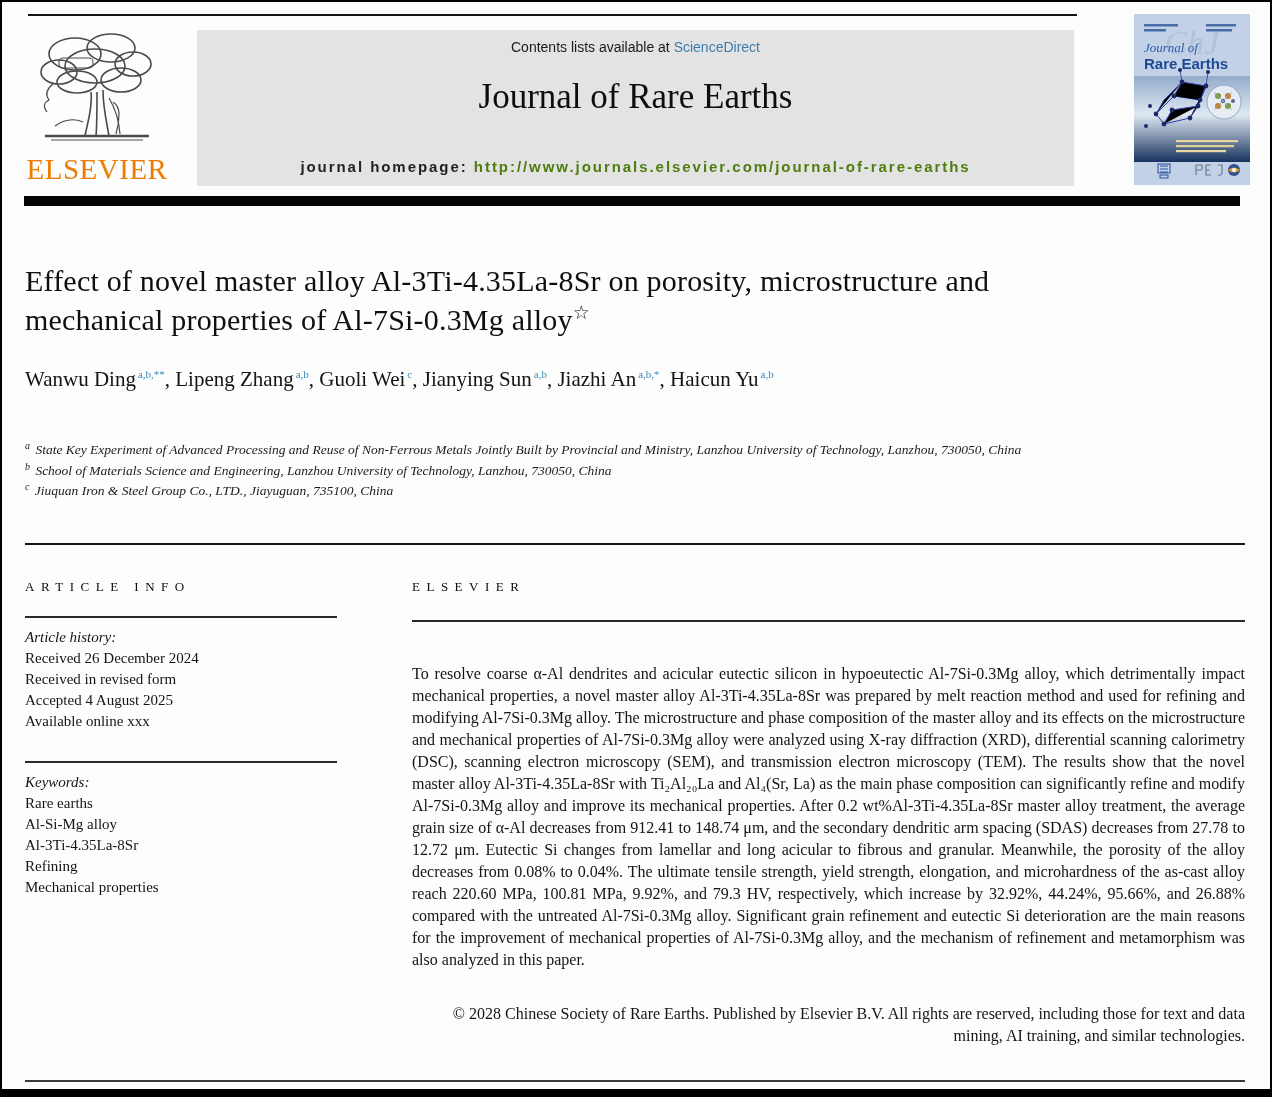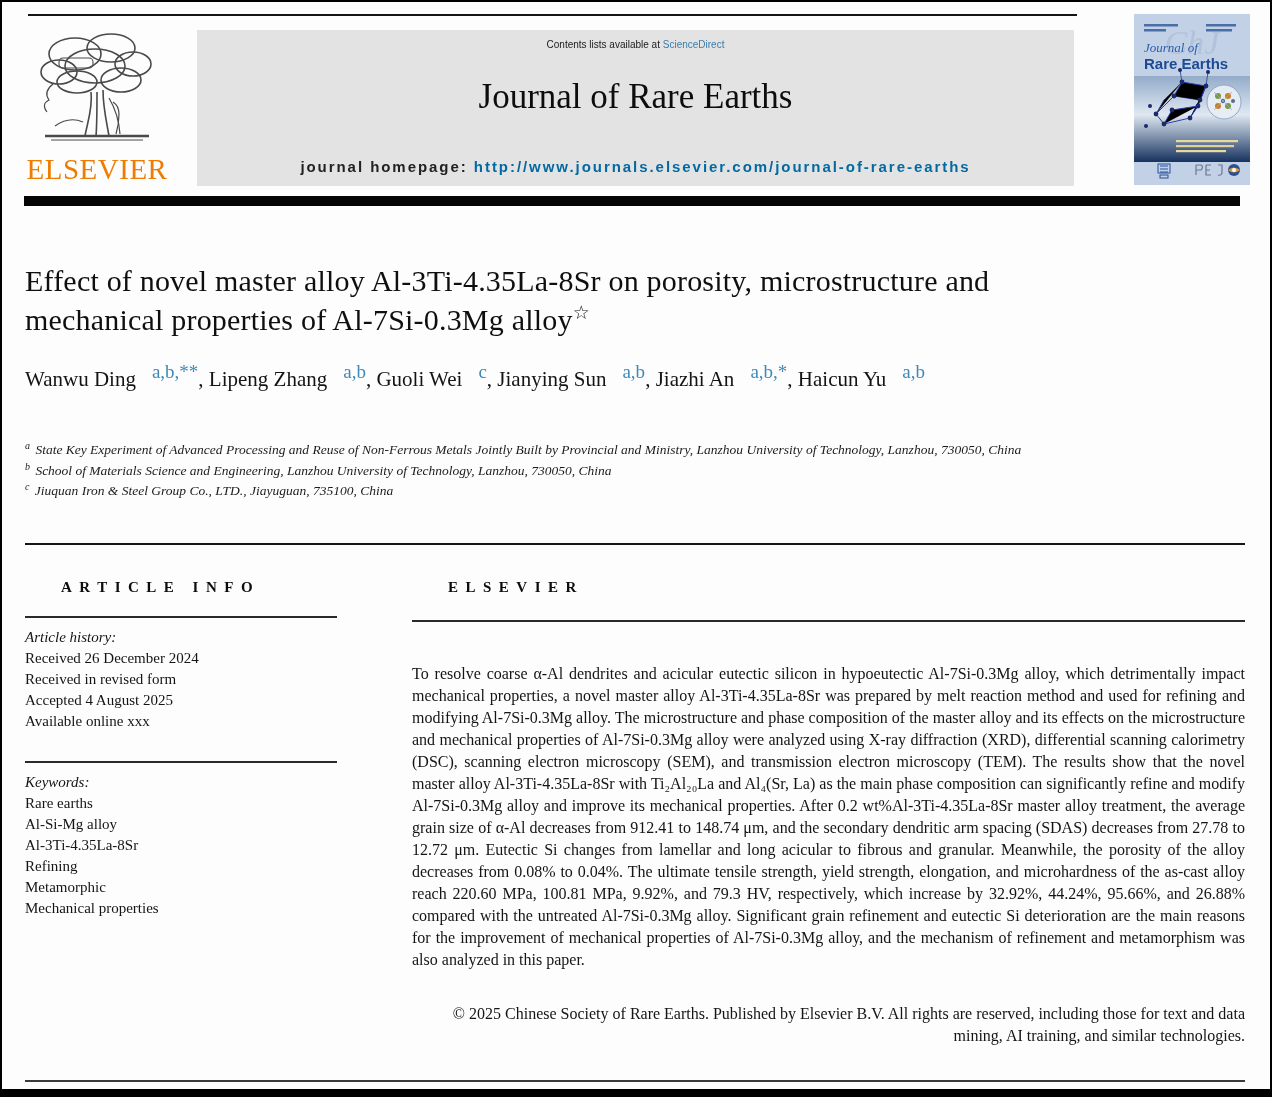--- a/index.html
+++ b/index.html
@@ -23,60 +23,60 @@
     position:absolute;left:0;bottom:0;width:100%;text-align:center;
     font-family:"Liberation Serif",serif;font-size:29px;font-weight:400;
     color:#ee7c00;letter-spacing:.5px;
   }
   .band{
     position:absolute;left:197px;top:30px;width:877px;height:156px;
     background:#e3e3e3;
   }
   .contents-line{
     position:absolute;left:0;top:9px;width:100%;text-align:center;
-    font-family:"Liberation Sans",sans-serif;font-size:10px;color:#1a1a1a;
+    font-family:"Liberation Sans",sans-serif;font-size:14px;color:#1a1a1a;
   }
   .contents-line a{color:#3d7cab;text-decoration:none;}
   .band-title{
     position:absolute;left:0;top:47px;width:100%;text-align:center;
     font-family:"Liberation Serif",serif;font-size:35px;color:#0d0d0d;
   }
   .homepage-line{
     position:absolute;left:0;bottom:11px;width:100%;text-align:center;
     font-family:"Liberation Sans",sans-serif;font-size:15px;font-weight:700;
     letter-spacing:.13em;color:#222;
   }
-  .homepage-line a{color:#0369a1;text-decoration:none;font-weight:700;}
+  .homepage-line a{color:#4d7c0f;text-decoration:none;font-weight:700;}
 
   .cover{position:absolute;left:1106px;top:14px;width:116px;height:171px;margin-left:28px;}
 
   .black-bar{position:absolute;left:24px;top:196px;width:1216px;height:10px;background:#050505;}
 
   
   .art-title{
     position:absolute;left:25px;top:261px;width:1015px;
     font-size:30px;line-height:39px;color:#0f0f0f;letter-spacing:.2px;
   }
   .art-title sup{font-size:19px;line-height:0;}
   .authors{
     position:absolute;left:25px;top:364px;width:965px;
     font-size:21px;line-height:31px;color:#141414;
   }
-  .authors .sup{color:#3d8ab8;font-size:19px;position:relative;top:-8px;margin-left:16px;}
+  .authors .sup{color:#3d8ab8;font-size:11px;position:relative;top:-8px;margin-left:2px;}
   .affiliations{
     position:absolute;left:25px;top:440px;width:1070px;
     font-size:13.5px;line-height:19.5px;font-style:italic;color:#1b1b1b;
   }
   .affiliations .sup{font-size:10px;position:relative;top:-5px;margin-right:2px;}
 
   .full-rule{position:absolute;left:25px;top:543px;width:1220px;height:2px;background:#161616;}
 
   
   .col-heading{
-    position:absolute;font-size:15px;font-weight:700;letter-spacing:.5em;color:#0d0d0d;margin-left:36px;
+    position:absolute;font-size:13px;font-weight:400;letter-spacing:.5em;color:#0d0d0d;
   }
   .h-artinfo{left:25px;top:579px;}
   .h-abstract{left:412px;top:579px;}
   .thin-rule{position:absolute;height:1.5px;background:#2a2a2a;}
   .r-info1{left:25px;top:616px;width:312px;}
   .r-info2{left:25px;top:761px;width:312px;}
   .r-abs{left:412px;top:620px;width:833px;}
 
   .info-block{position:absolute;left:25px;width:330px;font-size:15px;line-height:21px;color:#141414;}
   .b-history{top:627px;}
@@ -242,24 +242,23 @@
       </div>
   </div>
   <div class="thin-rule r-info2"></div>
   <div class="info-block b-keywords">
     <div class="lead">Keywords:</div>
     <div>
         <div>Rare earths</div>
         <div>Al-Si-Mg alloy</div>
         <div>Al-3Ti-4.35La-8Sr</div>
         <div>Refining</div>
-        <div>Metamorphic</div>
         <div>Mechanical properties</div>
       </div>
   </div>
 
   <div class="col-heading h-abstract" style="letter-spacing: 0.5em;">ELSEVIER</div>
   <div class="thin-rule r-abs"></div>
   <div class="abstract-body">To resolve coarse α-Al dendrites and acicular eutectic silicon in hypoeutectic Al-7Si-0.3Mg alloy, which detrimentally impact mechanical properties, a novel master alloy Al-3Ti-4.35La-8Sr was prepared by melt reaction method and used for refining and modifying Al-7Si-0.3Mg alloy. The microstructure and phase composition of the master alloy and its effects on the microstructure and mechanical properties of Al-7Si-0.3Mg alloy were analyzed using X-ray diffraction (XRD), differential scanning calorimetry (DSC), scanning electron microscopy (SEM), and transmission electron microscopy (TEM). The results show that the novel master alloy Al-3Ti-4.35La-8Sr with Ti₂Al₂₀La and Al₄(Sr, La) as the main phase composition can significantly refine and modify Al-7Si-0.3Mg alloy and improve its mechanical properties. After 0.2 wt%Al-3Ti-4.35La-8Sr master alloy treatment, the average grain size of α-Al decreases from 912.41 to 148.74 μm, and the secondary dendritic arm spacing (SDAS) decreases from 27.78 to 12.72 μm. Eutectic Si changes from lamellar and long acicular to fibrous and granular. Meanwhile, the porosity of the alloy decreases from 0.08% to 0.04%. The ultimate tensile strength, yield strength, elongation, and microhardness of the as-cast alloy reach 220.60 MPa, 100.81 MPa, 9.92%, and 79.3 HV, respectively, which increase by 32.92%, 44.24%, 95.66%, and 26.88% compared with the untreated Al-7Si-0.3Mg alloy. Significant grain refinement and eutectic Si deterioration are the main reasons for the improvement of mechanical properties of Al-7Si-0.3Mg alloy, and the mechanism of refinement and metamorphism was also analyzed in this paper.</div>
-  <div class="abstract-copy">© 2025 Chinese Society of Rare Earths. Published by Elsevier B.V. All rights are reserved, including those for text and data mining, AI training, and similar technologies.</div>
+  <div class="abstract-copy">© 2028 Chinese Society of Rare Earths. Published by Elsevier B.V. All rights are reserved, including those for text and data mining, AI training, and similar technologies.</div>
 
   <div class="footer-rule"></div>
 </div>
 
 </body></html>

